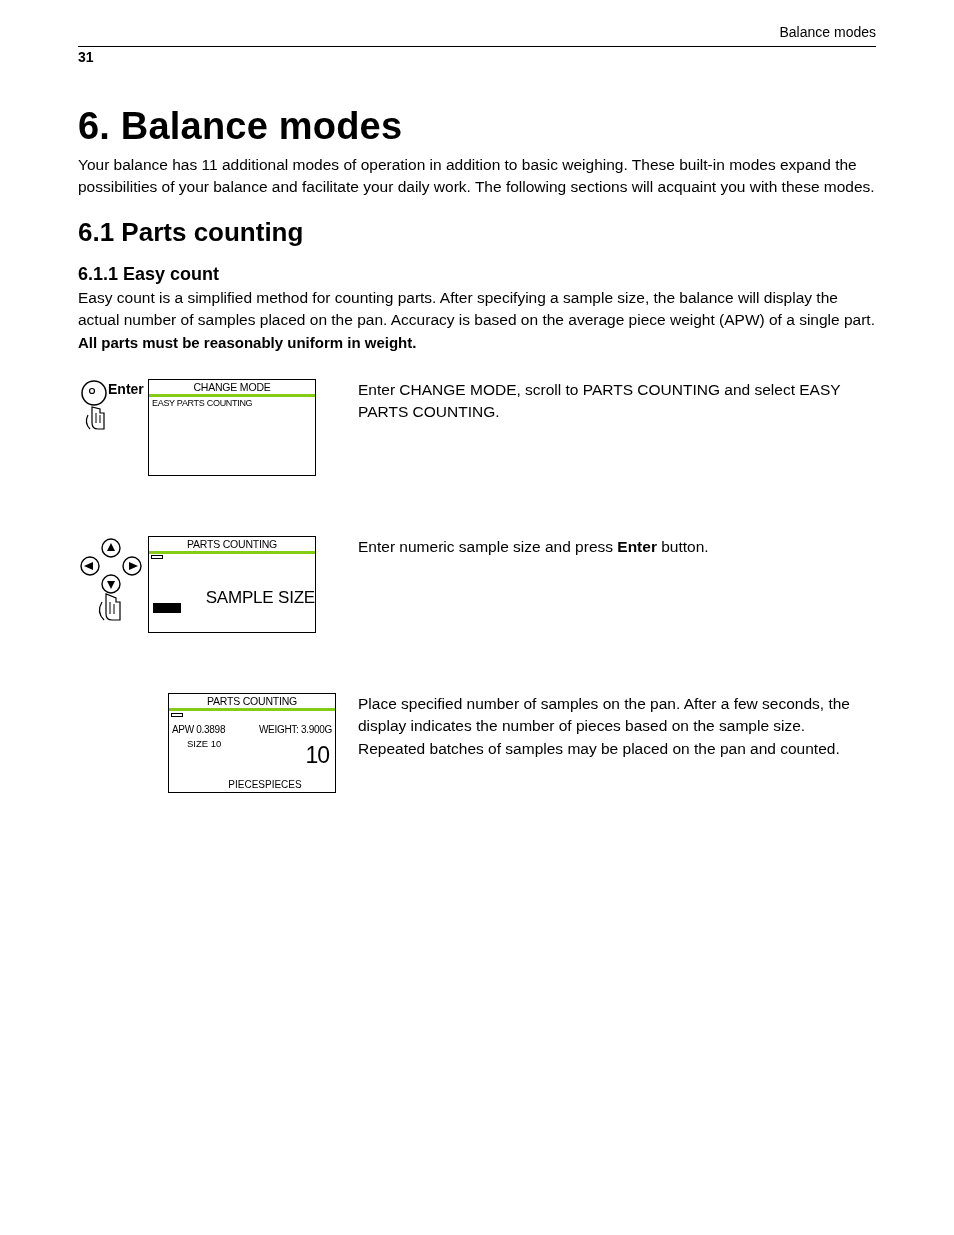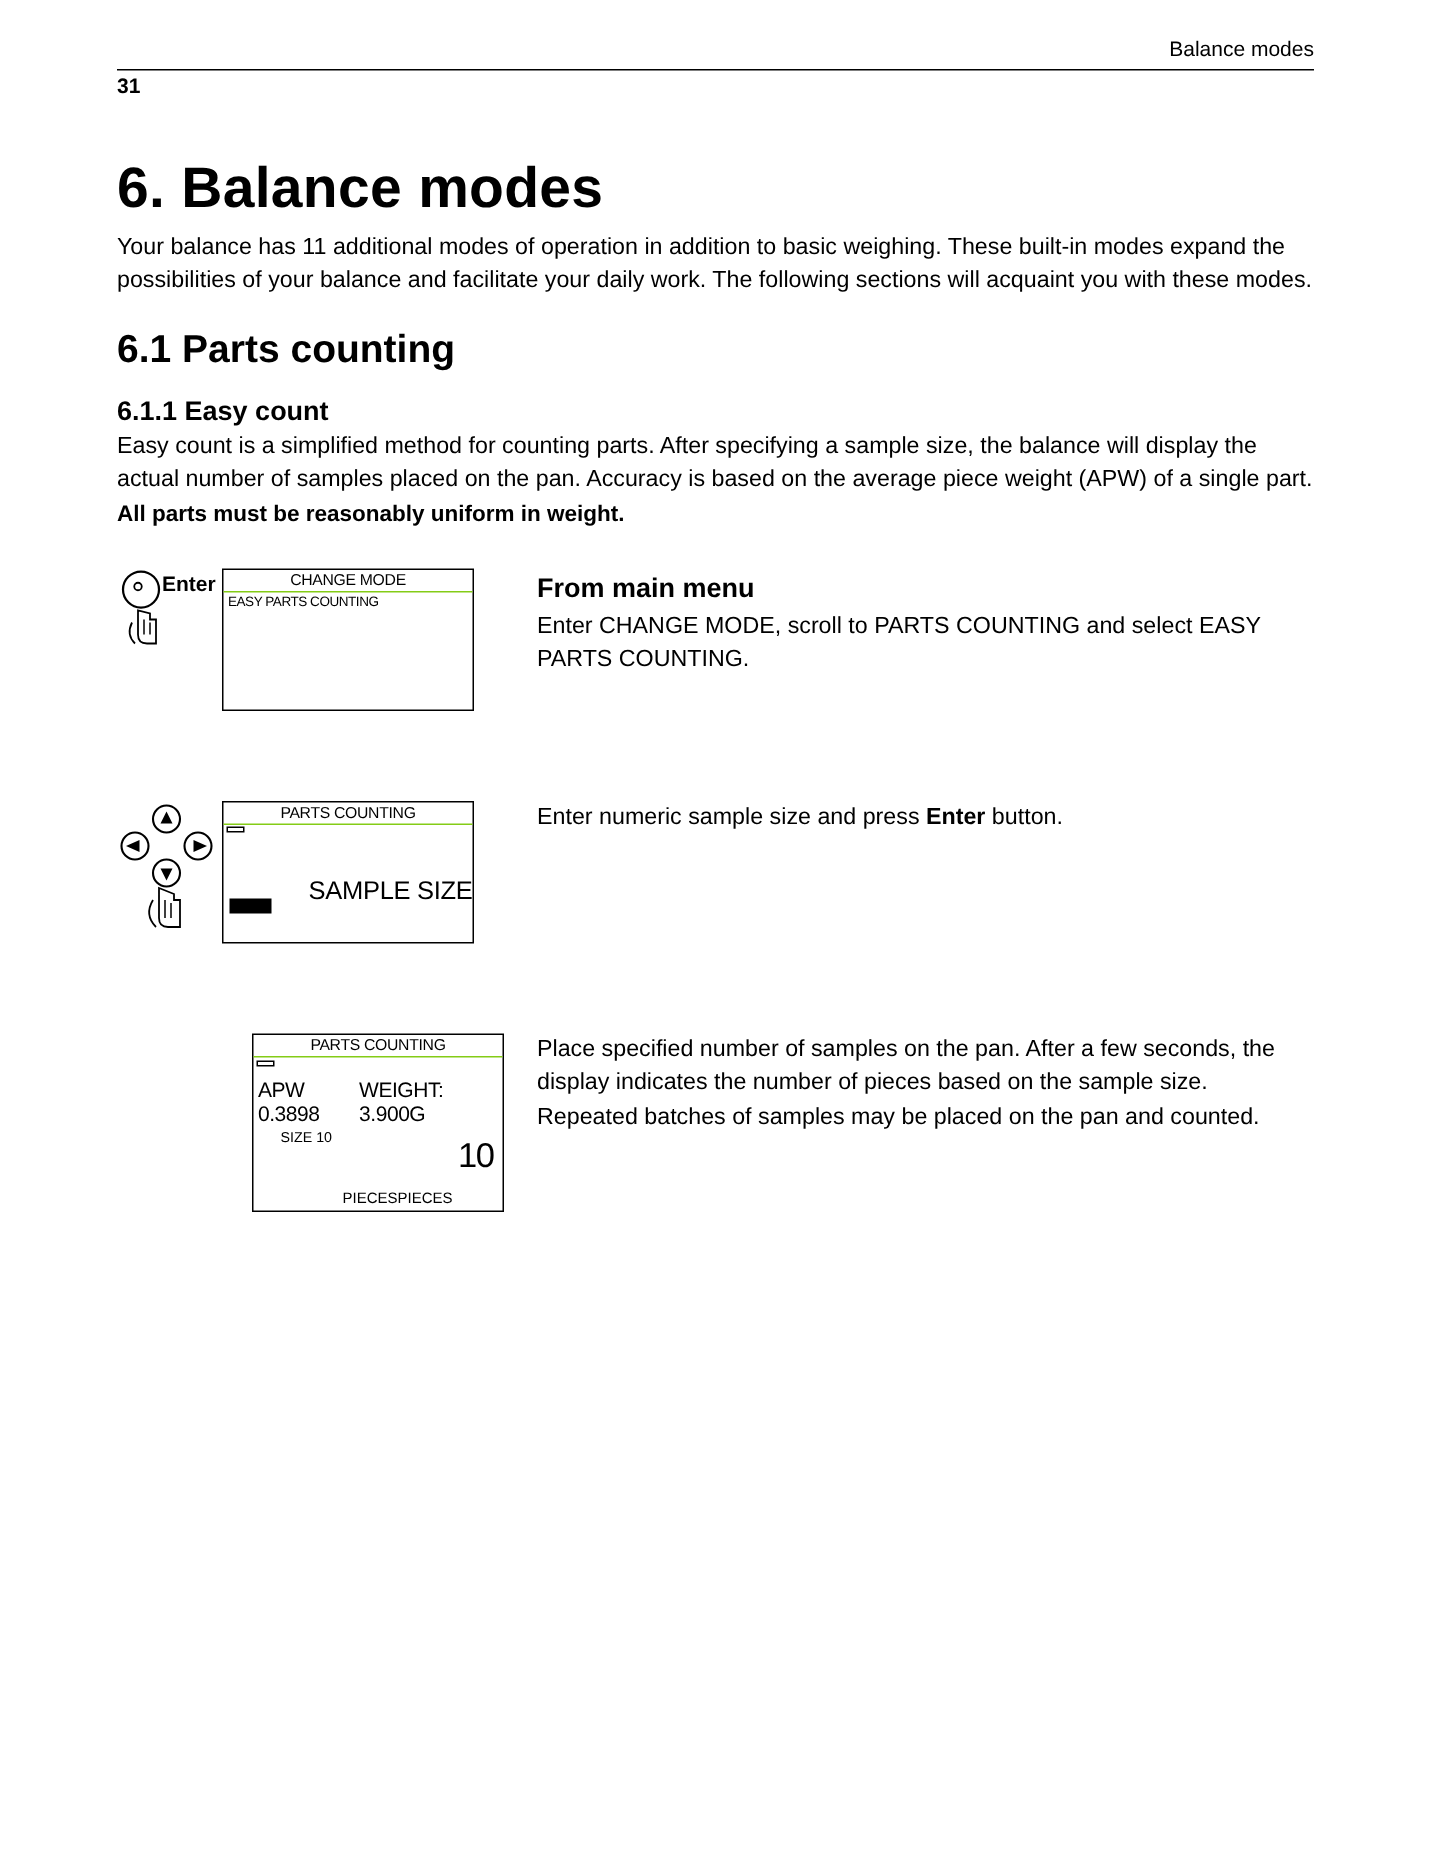--- a/index.html
+++ b/index.html
@@ -105,21 +105,21 @@
   }
   .lcd {
     border: 1.5px solid #000;
     width: 168px;
     font-family: Arial, Helvetica, sans-serif;
     font-size: 10px;
     font-stretch: condensed;
     box-sizing: border-box;
   }
   .lcd .title-row {
-    border-bottom: 1px solid #84cc16;
+    border-bottom: 3px solid #84cc16;
     text-align: center;
     padding: 1px 2px;
     font-size: 10.5px;
     letter-spacing: -0.2px;
   }
   .lcd .line2 {
     padding: 1px 3px;
     font-size: 9px;
     letter-spacing: -0.3px;
     min-height: 12px;
@@ -150,21 +150,21 @@
     position: absolute;
     top: 1px; left: 2px;
     height: 4px; width: 12px;
     border: 1px solid #000;
     box-sizing: border-box;
   }
   
   .s3-line2 {
     display:flex;
     justify-content: space-between;
-    font-size: 14px;
+    font-size: 10px;
     padding: 1px 3px;
     letter-spacing: -0.3px;
     position: relative;
   }
   .s3-body {
     position: relative;
     height: 56px;
   }
   .s3-size {
     position: absolute;
@@ -223,21 +223,20 @@
           </svg>
         </div>
       </div>
       <div class="lcd">
         <div class="title-row">CHANGE MODE</div>
         <div class="line2">EASY PARTS COUNTING</div>
         <div class="body-area"></div>
       </div>
     </div>
     <div class="step-right">
-      <span class="step-heading">From main menu</span>
       <span>Enter CHANGE MODE, scroll to PARTS COUNTING and select EASY PARTS COUNTING.</span>
     </div>
   </div>
 
   <div class="step">
     <div class="step-left">
       <div class="icon-col">
         <svg width="66" height="90" viewBox="0 0 66 90">
           <circle cx="33" cy="12" r="9" fill="none" stroke="#000" stroke-width="1.4"></circle>
           <polygon points="33,7 29,15 37,15" fill="#000"></polygon>

